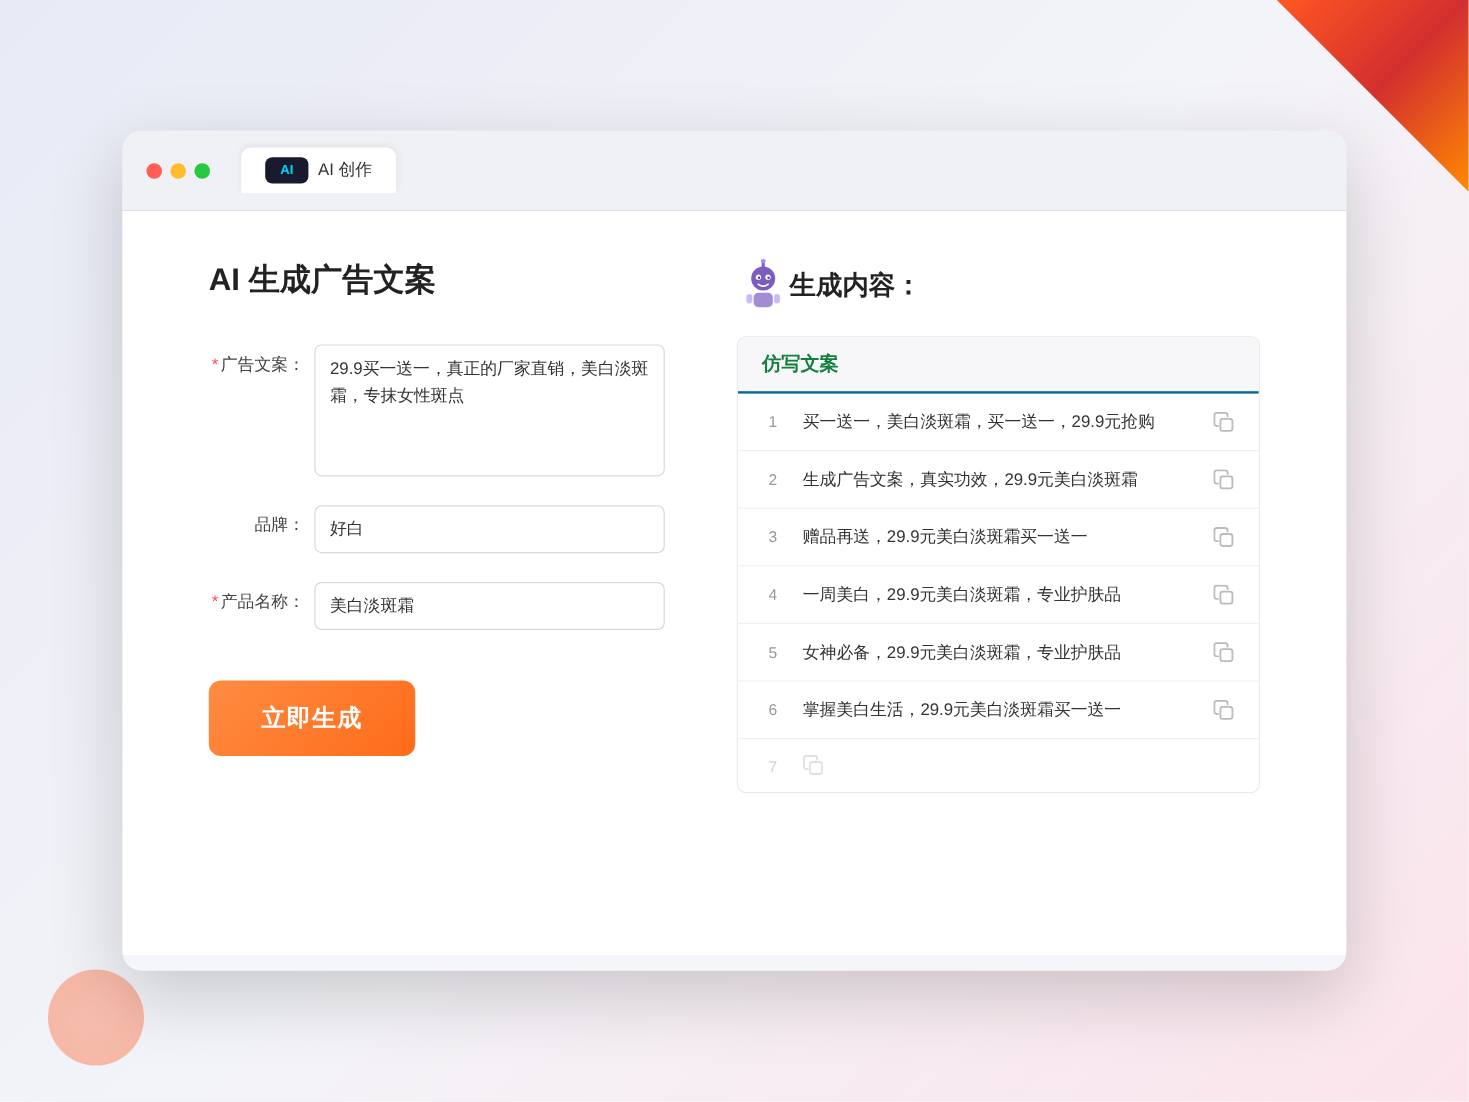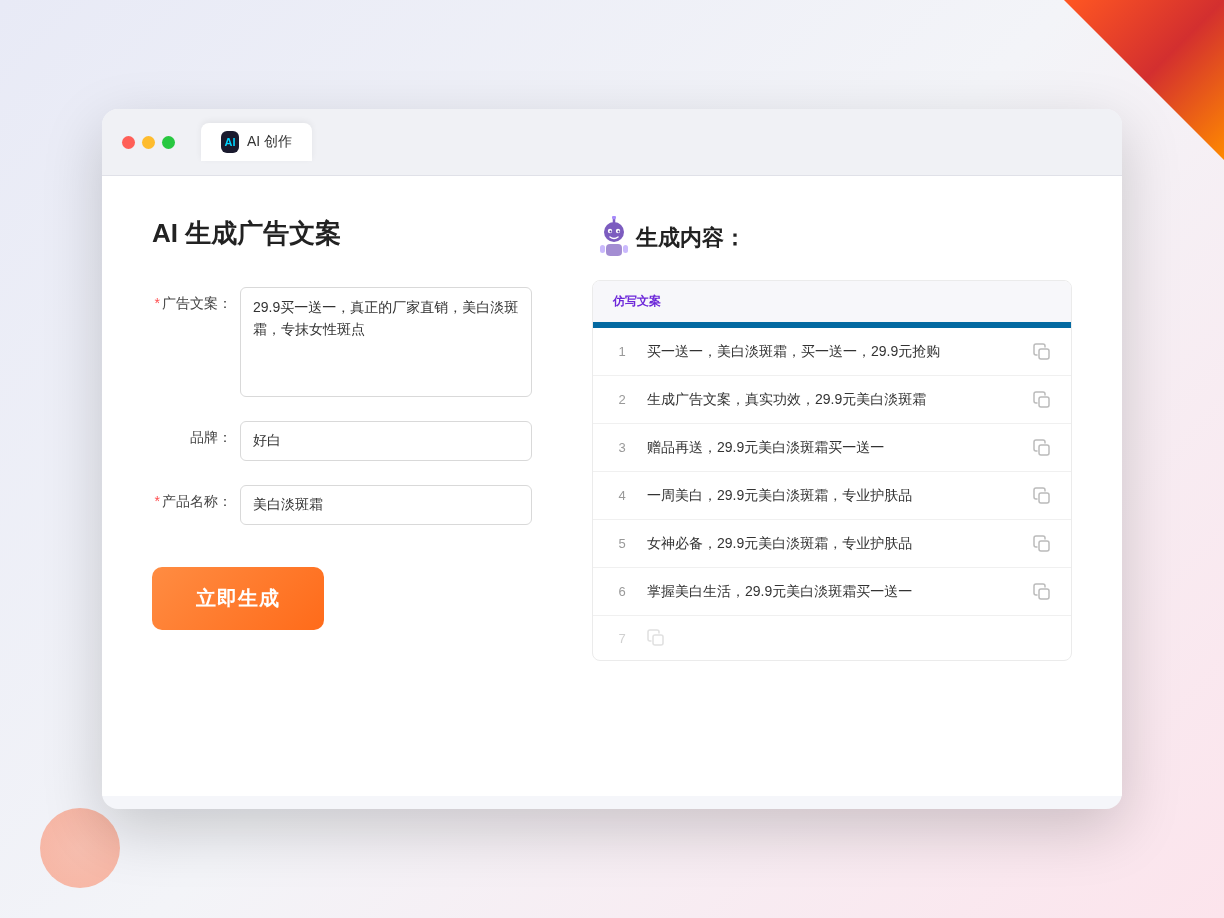--- a/index.html
+++ b/index.html
@@ -76,36 +76,36 @@
       padding: 8px 20px;
       display: flex;
       align-items: center;
       gap: 8px;
       font-size: 14px;
       color: #333;
       margin-left: 10px;
       box-shadow: 0 -2px 6px rgba(0,0,0,0.06);
     }
     .tab-icon {
-      width: 18px; height: 22px;
+      width: 36px; height: 22px;
       background: #1a1a2e;
       border-radius: 6px;
       display: flex; align-items: center; justify-content: center;
       color: #00d4ff;
       font-size: 11px;
       font-weight: bold;
     }
 
     
     .content {
       background: #ffffff;
       margin: 0;
       display: flex;
       min-height: 620px;
-      padding: 40px 50px;
+      padding: 40px 72px;
       gap: 60px;
     }
 
     
     .left-panel {
       flex: 0 0 380px;
     }
     .panel-title {
       font-size: 26px;
       font-weight: 700;
@@ -188,24 +188,24 @@
 
     .result-table {
       background: #fff;
       border-radius: 8px;
       overflow: hidden;
       border: 1px solid #ebebeb;
     }
     .result-table-header {
       background: #f7f7fa;
       padding: 12px 20px;
-      font-size: 12px;
+      font-size: 16px;
       font-weight: 600;
-      color: #6d28d9;
-      border-bottom: 6px solid #0369a1;
+      color: #15803d;
+      border-bottom: 2px solid #0369a1;
     }
     .result-row {
       display: flex;
       align-items: center;
       padding: 13px 20px;
       border-bottom: 1px solid #f0f0f0;
       gap: 16px;
     }
     .result-row:last-child {
       border-bottom: none;

